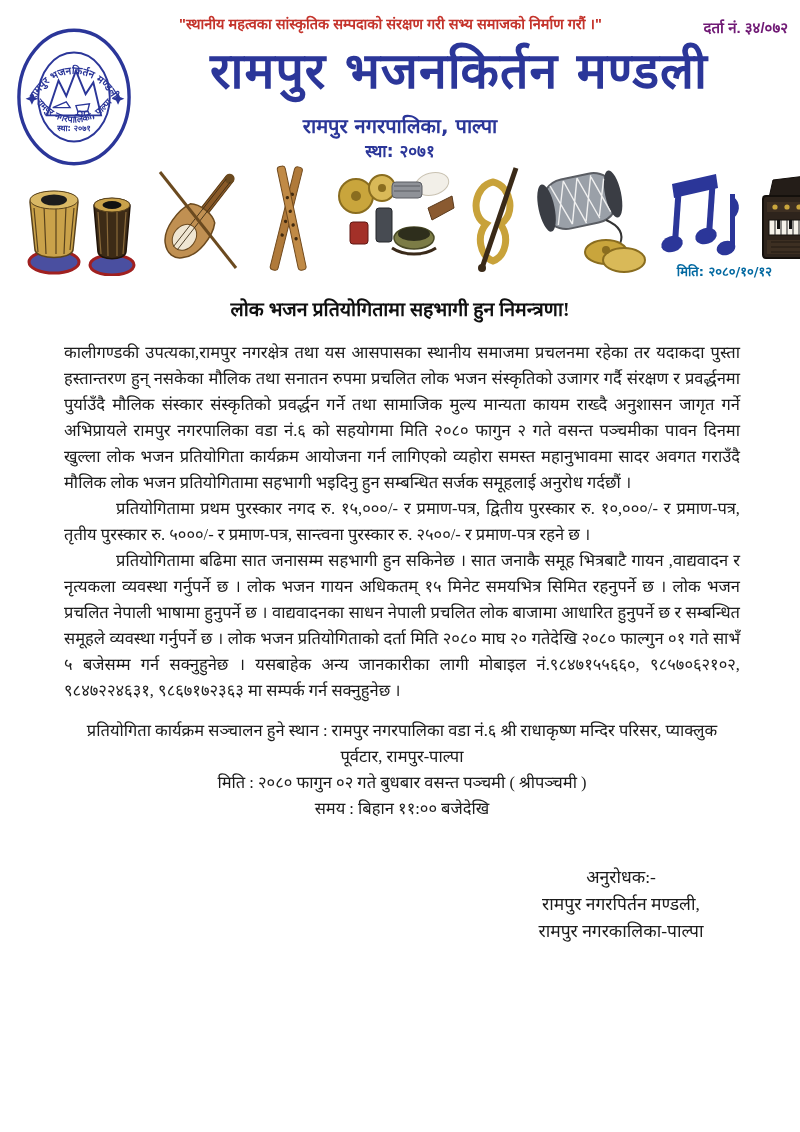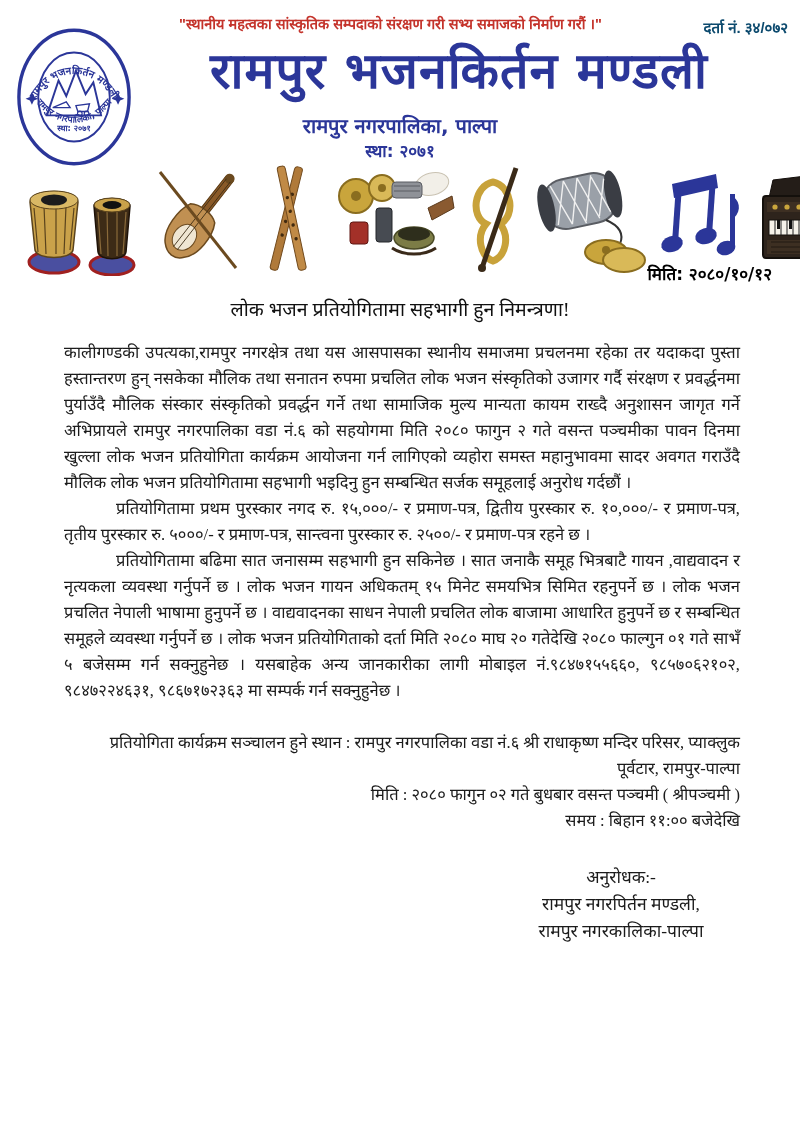--- a/index.html
+++ b/index.html
@@ -9,21 +9,21 @@
     font-family:"Liberation Serif","DejaVu Serif",serif;
     box-shadow:0 0 4px rgba(0,0,0,.2);
   }
   
   .motto{
     position:absolute;left:138px;top:15px;width:505px;text-align:center;
     color:#c4332b;font-weight:bold;font-size:14.5px;line-height:18px;
     font-family:"Liberation Sans","DejaVu Sans",sans-serif;
   }
   .regno{
-    position:absolute;right:12px;top:17px;color:#0c4a6e;font-weight:bold;
+    position:absolute;right:12px;top:17px;color:#701a75;font-weight:bold;
     font-size:15px;font-family:"Liberation Sans","DejaVu Sans",sans-serif;
   }
   .org-title{
     position:absolute;left:128px;top:36px;width:662px;text-align:center;
     color:#2b3699;font-weight:bold;font-size:50px;line-height:70px;
     font-family:"DejaVu Sans","Liberation Sans",sans-serif;letter-spacing:1px;
   }
   .org-sub{
     position:absolute;left:0;top:112px;width:800px;text-align:center;
     color:#2b3699;font-weight:bold;font-size:20px;
@@ -36,35 +36,35 @@
   }
   .logo{position:absolute;left:16px;top:26px;width:116px;height:142px;}
   
   .band{
     position:absolute;left:18px;top:160px;width:764px;height:120px;
     display:flex;align-items:center;justify-content:space-between;
   }
   .band .inst{flex:0 0 auto;height:112px;display:flex;align-items:center;}
   
   .letter-date{
-    position:absolute;right:28px;top:262px;color:#000000;font-weight:bold;
-    font-size:17px;font-family:"DejaVu Sans","Liberation Sans",sans-serif;
+    position:absolute;right:28px;top:262px;color:#0369a1;font-weight:bold;
+    font-size:13px;font-family:"DejaVu Sans","Liberation Sans",sans-serif;
   }
   .heading{
     position:absolute;left:0;top:295px;width:800px;text-align:center;
-    font-weight:normal;font-size:19.5px;color:#101010;
+    font-weight:bold;font-size:19.5px;color:#101010;
   }
   
   .body-block{
     position:absolute;left:64px;top:340px;width:676px;
     font-size:16.5px;line-height:26px;color:#1b1b1b;text-align:justify;
   }
   .body-block p{margin:0;}
   .body-block p.indent{text-indent:52px;}
-  .venue-block{margin-top:26px;text-align:right;}
+  .venue-block{margin-top:14px;text-align:center;}
   .venue-block div{margin:0;}
   
   .signature{
     position:absolute;right:40px;top:836px;width:278px;text-align:center;
     font-size:17.5px;line-height:27px;color:#1b1b1b;margin-top:28px;
   }
 </style>
 </head>
 <body>
 

